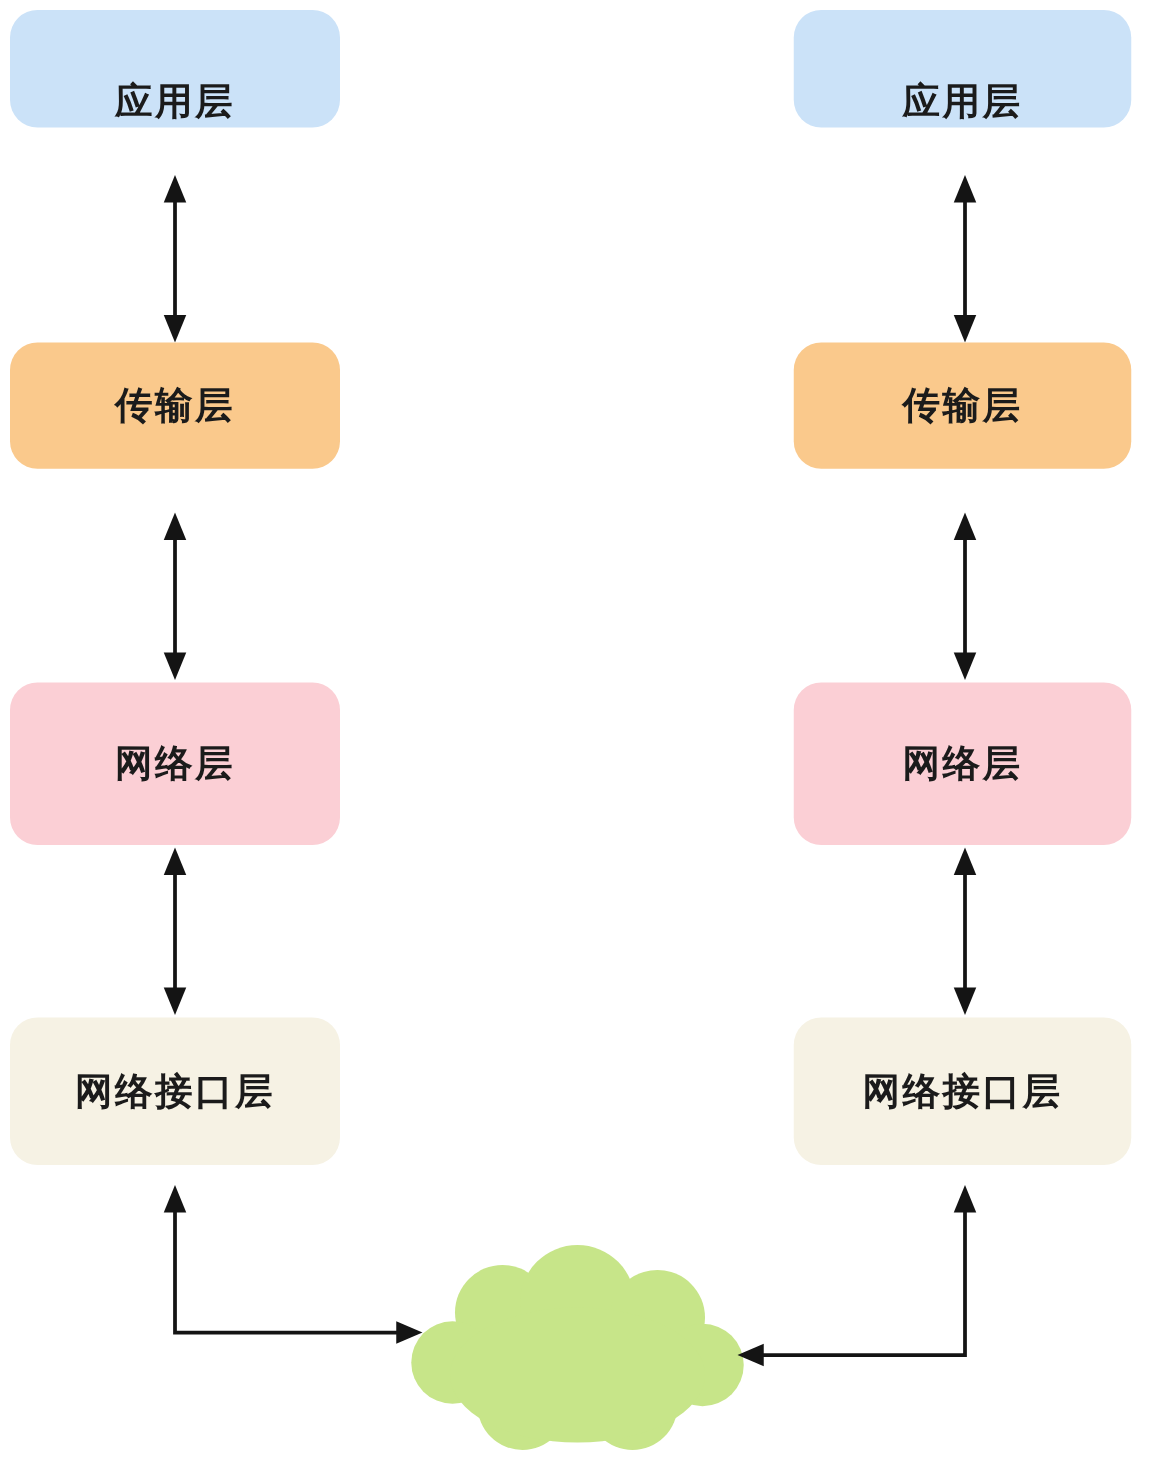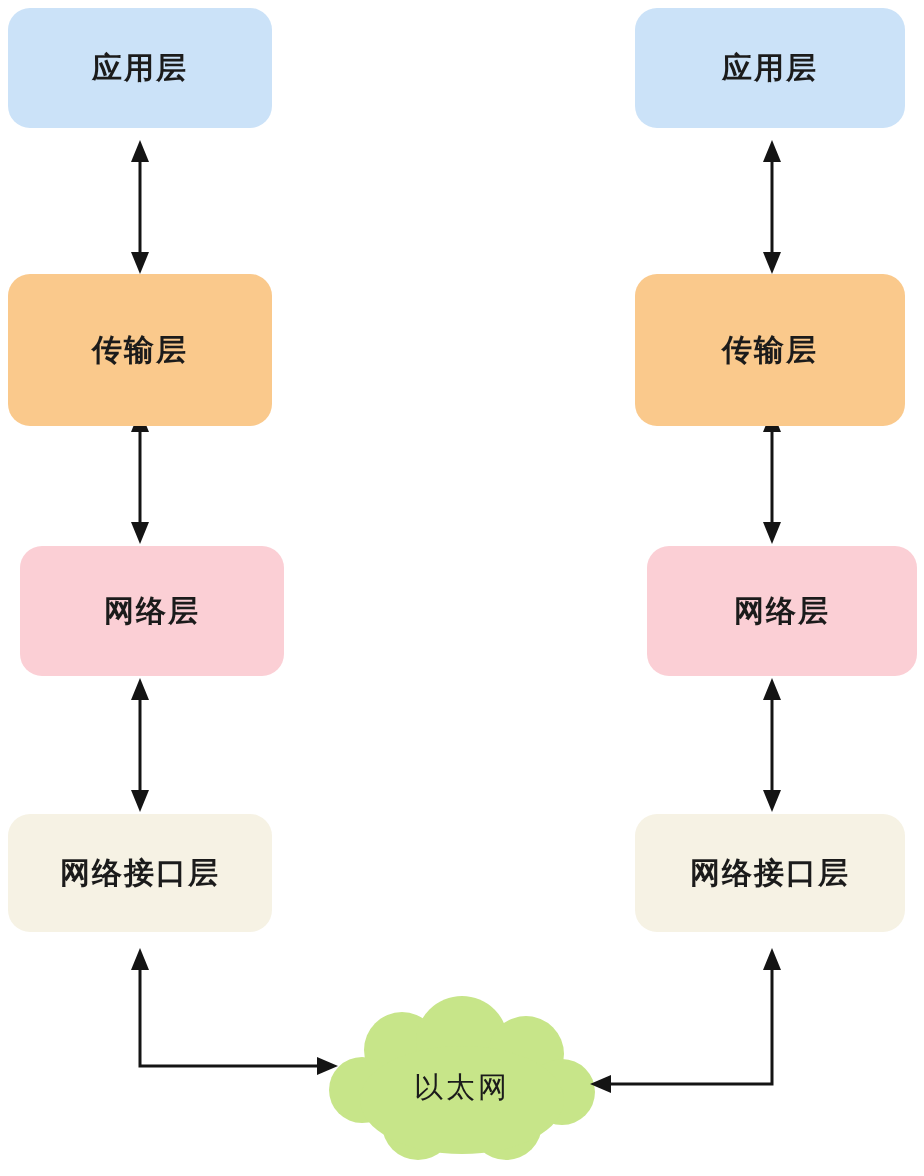--- a/index.html
+++ b/index.html
@@ -31,23 +31,23 @@
   .layer-box .layer-label {
     font-size: 30px;
     font-weight: 600;
     color: #1b1b1b;
     letter-spacing: 2px;
   }
   
   .col-left  { left: 8px;   width: 264px; }
   .col-right { left: 635px; width: 270px; }
   
-  .row-0 { top: 8px;   height: 120px; }
-  .row-1 { top: 274px; height: 152px; font-family: Liberation Serif, serif; }
-  .row-2 { top: 546px; height: 130px; margin-left: 12px; }
+  .row-0 { top: 8px;   height: 94px; align-items: flex-end; }
+  .row-1 { top: 274px; height: 101px; font-family: Liberation Serif, serif; }
+  .row-2 { top: 546px; height: 130px; }
   .row-3 { top: 814px; height: 118px; }
   .cloud-label {
     position: absolute;
     left: 352px;
     top: 1068px;
     width: 220px;
     text-align: center;
     font-size: 29px;
     font-weight: 500;
     color: #1b1b1b;
@@ -154,15 +154,14 @@
   <div class="layer-box col-right row-1" style="background-color: rgb(250, 201, 140);">
     <span class="layer-label">传输层</span>
   </div>
   <div class="layer-box col-right row-2" style="background-color: rgb(251, 207, 213);">
     <span class="layer-label">网络层</span>
   </div>
   <div class="layer-box col-right row-3" style="background-color: rgb(246, 242, 228);">
     <span class="layer-label">网络接口层</span>
   </div>
 
-  <div class="cloud-label">以太网</div>
 
 </div>
 
 </body></html>

